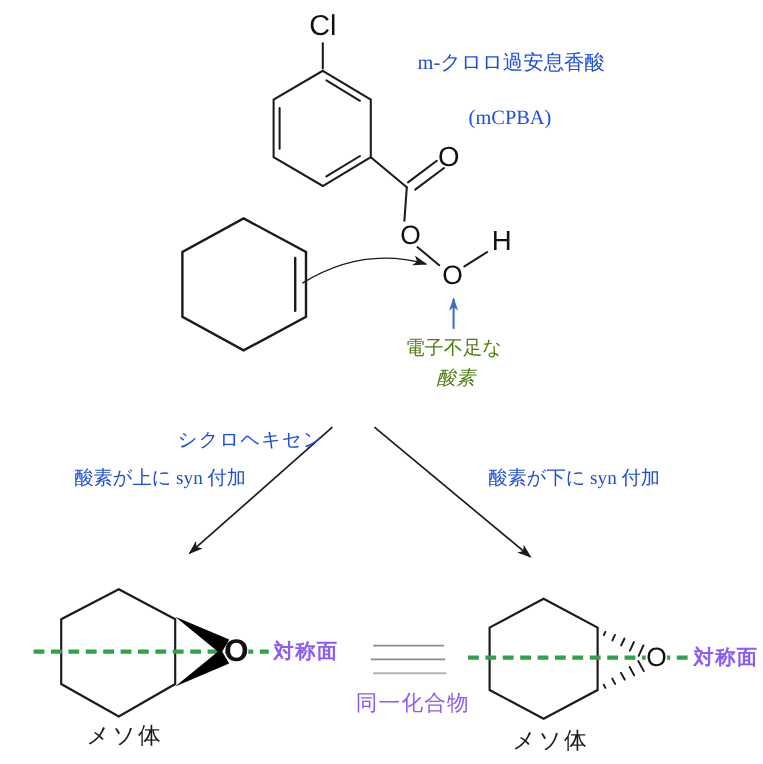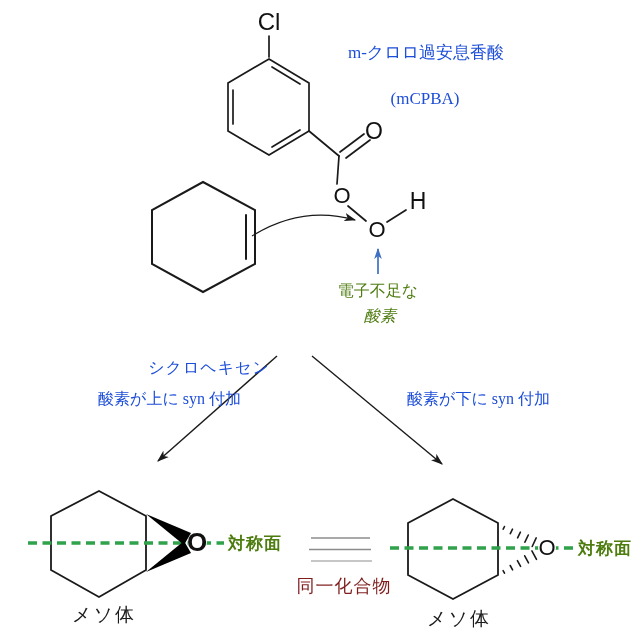--- a/index.html
+++ b/index.html
@@ -6,23 +6,23 @@
   #canvas{position:relative;width:636px;height:637px;background:#ffffff;overflow:hidden;
           font-family:"Liberation Serif", serif;color:#1a1a1a;}
   #scheme-svg{position:absolute;left:0;top:0;}
   .lbl{position:absolute;white-space:nowrap;line-height:1;}
   .ctr{transform:translate(-50%,-50%);text-align:center;}
   .lft{transform:translateY(-50%);}
   .atom{font-family:"Liberation Sans", sans-serif;font-size:22px;color:#111;}
   .jp{font-size:17px;color:#1d4ed8;}
   .jp-sm{font-size:16px;}
   .blue-note{color:#4d7c0f;font-size:16px;}
-  .green-lbl{color:#4d7c0f;font-size:17px;font-weight:600;letter-spacing:1px;}
+  .green-lbl{color:#8b5cf6;font-size:17px;font-weight:600;letter-spacing:1px;}
   .caption{font-size:19px;letter-spacing:2px;}
-  .gray-cap{color:#7f1d1d;font-size:18px;letter-spacing:1px;}
+  .gray-cap{color:#8b5cf6;font-size:18px;letter-spacing:1px;}
 </style>
 </head>
 <body>
 
 <div id="canvas">
 
   <svg id="scheme-svg" width="636" height="637" viewBox="0 0 636 637">
     <defs>
       <marker id="m-black" viewBox="0 0 10 7" refX="9" refY="3.5" markerWidth="12" markerHeight="9" orient="auto" markerUnits="userSpaceOnUse">
         <path d="M0,0 L10,3.5 L0,7 L2.6,3.5 Z" fill="#1a1a1a"></path>
@@ -103,21 +103,21 @@
   <span class="lbl ctr atom" style="left:418px;top:201px;font-size:23px;">H</span>
 
   <span class="lbl ctr jp" style="left:426px;top:52px;">m-クロロ過安息香酸</span>
   <span class="lbl ctr jp" style="left:425px;top:98px;">(mCPBA)</span>
 
   <span class="lbl ctr jp jp-sm" style="left:209px;top:328px;letter-spacing:1px;margin-top:40px;">シクロヘキセン</span>
 
   <span class="lbl ctr blue-note" style="left:378px;top:291px;">電子不足な</span>
   <span class="lbl ctr blue-note" style="left:380px;top:316px;font-style:italic;">酸素</span>
 
-  <span class="lbl lft jp jp-sm" style="left:62px;top:399px;margin-left:36px;">酸素が上に syn 付加</span>
+  <span class="lbl lft jp jp-sm" style="left:62px;top:399px;">酸素が上に syn 付加</span>
   <span class="lbl lft jp jp-sm" style="left:395px;top:399px;padding-left:12px;">酸素が下に syn 付加</span>
 
   <span class="lbl ctr atom" style="left:197px;top:542px;font-size:26px;font-weight:bold;">O</span>
   <span class="lbl lft green-lbl" style="left:228px;top:543px;">対称面</span>
   <span class="lbl ctr caption" style="left:104px;top:614px;">メソ体</span>
 
   <span class="lbl ctr atom" style="left:547px;top:548px;">O</span>
   <span class="lbl lft green-lbl" style="left:578px;top:548px;">対称面</span>
   <span class="lbl ctr caption" style="left:459px;top:618px;">メソ体</span>
 

